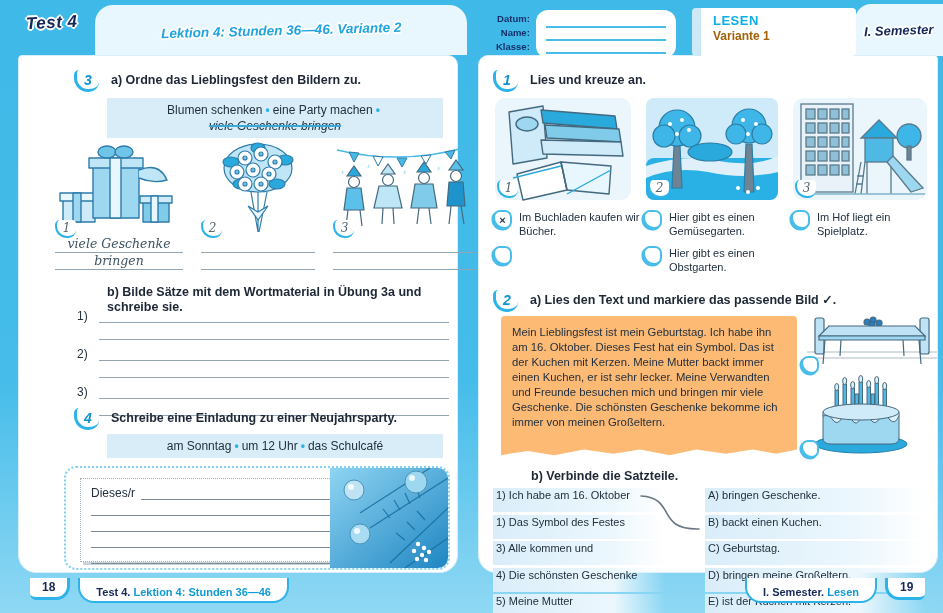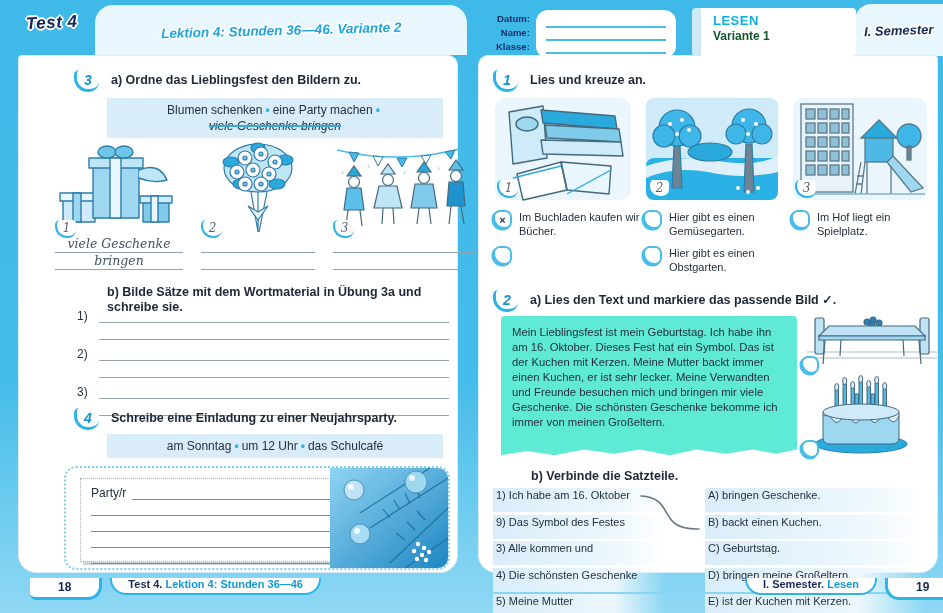--- a/index.html
+++ b/index.html
@@ -29,21 +29,21 @@
   .fields { position:absolute; left:496px; top:10px; display:flex; z-index:5; }
   .f-labels { display:flex; flex-direction:column; align-items:flex-end; gap:3px; margin-right:6px; padding-top:3px;}
   .f-labels div { font:bold 9.5px "Liberation Sans",sans-serif; color:#17306b; line-height:11px;}
   .f-box { width:140px; height:48px; background:#fff; border-radius:12px; padding:6px 10px 4px; display:flex; flex-direction:column; justify-content:space-between;}
   .f-line { height:12px; border-bottom:2px solid #49bde9; }
   .lesen-box {
     position:absolute; left:692px; top:8px; width:164px; height:48px; z-index:5;
     background:#fff; border-radius:4px; border-left:9px solid #cde9f6; padding:5px 0 0 12px;
   }
   .lesen-box .t1 { font:900 13px "Liberation Sans",sans-serif; color:#10aee8; letter-spacing:.5px;}
-  .lesen-box .t2 { font:bold 12px "Liberation Sans",sans-serif; color:#14532d; margin-top:1px;}
+  .lesen-box .t2 { font:bold 12px "Liberation Sans",sans-serif; color:#a16207; margin-top:1px;}
   .sem-tab {
     position:absolute; right:0; top:4px; width:88px; height:52px; z-index:2;
     background:#e8f6fd; border-radius:16px 0 0 0; display:flex; align-items:center; justify-content:center;
   }
   .sem-tab span {
     font:italic 900 13px "Liberation Sans",sans-serif; color:#16275a; transform:rotate(-2deg);
     text-shadow:-2px 0 0 #fff,2px 0 0 #fff,0 -2px 0 #fff,0 2px 0 #fff,-1px -1px 0 #fff,1px 1px 0 #fff,1px -1px 0 #fff,-1px 1px 0 #fff;
   }
   
   .page { position:absolute; top:55px; height:518px; background:#fff; border:1px solid #d8eefa; z-index:3; }
@@ -72,42 +72,42 @@
   .write-row { display:flex; gap:6px; align-items:flex-end; }
   .write-label { font:12px "Liberation Sans",sans-serif; color:#22303f; width:16px; flex:none;}
   
   .cb { width:19px; height:19px; background:#fff; border:2px solid #49bde9;
         border-radius:7px 7px 7px 11px; box-shadow:-1.5px 1.5px 0 #49bde9;
         display:flex; align-items:center; justify-content:center;
         font:bold 11px "Liberation Sans",sans-serif; color:#23344d; flex:none;}
   .opt { display:flex; gap:7px; align-items:flex-start; }
   .opt .txt { font:11px "Liberation Sans",sans-serif; color:#22303f; line-height:13.5px; padding-top:1px;}
   
-  .reading-box { position:absolute; background:#5eead4; border-radius:4px;
+  .reading-box { position:absolute; background:#fdba74; border-radius:4px;
         font:11.3px "Liberation Sans",sans-serif; color:#22303f; line-height:15px; padding:9px 11px 12px;
         clip-path:polygon(0 0,100% 0,100% 94%,93% 97%,85% 94%,76% 97%,66% 94%,57% 98%,47% 94%,38% 97%,28% 94%,18% 98%,9% 95%,0 98%); }
   
   .match-item { background:linear-gradient(90deg,#d9edf9 0%,#ecf7fd 70%,rgba(255,255,255,0) 100%);
         font:11px "Liberation Sans",sans-serif; color:#22303f; height:24px; line-height:15px;
         padding-left:3px; margin-bottom:2.5px; white-space:nowrap;}
   
   .inv-box { position:absolute; border:2px dotted #7fd0f2; border-radius:12px; background:#fff; overflow:hidden;}
   .inv-paper { position:absolute; left:14px; top:10px; width:270px; height:84px; background:#fff;
         border:1.5px dotted #9fb3bd; box-shadow:3px 3px 0 #c9d3da; padding:6px 10px 0; }
   .inv-row { display:flex; align-items:flex-end; height:15px; margin-bottom:1px;}
   .inv-row .sal { font:12px "Liberation Sans",sans-serif; color:#22303f; margin-right:6px;}
   .inv-line { flex:1; border-bottom:1.2px solid #7c8b96; height:14px;}
   .inv-art { position:absolute; right:0; top:0; bottom:0; width:118px; }
   
   .footer { position:absolute; top:578px; display:flex; align-items:flex-start; gap:8px; z-index:4;}
   .pg-num { background:#fff; border-bottom:3px solid #2db3e8; border-right:3px solid #2db3e8;
-        border-radius:0 0 14px 6px; padding:2px 28px 3px; font:bold 12px "Liberation Sans",sans-serif; color:#16275a;}
+        border-radius:0 0 14px 6px; padding:2px 12px 3px; font:bold 12px "Liberation Sans",sans-serif; color:#16275a;}
   .pg-num.alt { border-right:none; border-left:3px solid #2db3e8; border-radius:0 0 6px 14px;}
   .f-pill { background:#fff; border:2.5px solid #2db3e8; border-top:none; border-radius:0 0 16px 16px;
-        padding:0 16px 3px; font:bold 11px "Liberation Sans",sans-serif; white-space:nowrap;}
+        padding:8px 16px 3px; font:bold 11px "Liberation Sans",sans-serif; white-space:nowrap;}
   .f-pill .d { color:#16275a;} .f-pill .b { color:#0f9ad6;}
   svg { display:block; }
 </style>
 </head>
 <body>
 
 <div class="test-badge">Test 4</div>
 <div class="lesson-tab">
   <span>Lektion 4: Stunden 36—46. Variante 2</span>
 </div>
@@ -286,21 +286,21 @@
     <div class="ex-title">Schreibe eine Einladung zu einer Neujahrsparty.</div>
   </div>
 
   <div class="wordbox" style="left:88px;top:378px;width:336px;">
     <span>am Sonntag</span><span class="wsep">•</span><span>um 12 Uhr</span><span class="wsep">•</span><span>das Schulcafé</span>
   </div>
 
   <div class="inv-box" style="left:45px;top:410px;width:386px;height:104px;">
     <div class="inv-paper">
       <div class="inv-row">
-          <span class="sal">Party/r</span>
+          <span class="sal">Dieses/r</span>
           <div class="inv-line"></div>
         </div>
       <div class="inv-row">
           <div class="inv-line"></div>
         </div>
       <div class="inv-row">
           <div class="inv-line"></div>
         </div>
       <div class="inv-row">
           <div class="inv-line"></div>
@@ -521,21 +521,21 @@
       </g>
     </svg>
     <div class="cb" style="position:absolute;left:-8px;bottom:-4px;width:18px;height:18px;"></div>
   </div>
 
   <div class="ex-title" style="position:absolute;left:52px;top:410px;">b) Verbinde die Satzteile.</div>
 
   <div style="position:absolute;left:14px;top:432px;display:flex;gap:40px;">
     <div style="width:172px;">
       <div class="match-item">1) Ich habe am 16. Oktober</div>
-      <div class="match-item">9) Das Symbol des Festes</div>
+      <div class="match-item">1) Das Symbol des Festes</div>
       <div class="match-item">3) Alle kommen und</div>
       <div class="match-item">4) Die schönsten Geschenke</div>
       <div class="match-item">5) Meine Mutter</div>
     </div>
     <div style="width:220px;">
       <div class="match-item">A) bringen Geschenke.</div>
       <div class="match-item">B) backt einen Kuchen.</div>
       <div class="match-item">C) Geburtstag.</div>
       <div class="match-item">D) bringen meine Großeltern.</div>
       <div class="match-item">E) ist der Kuchen mit Kerzen.</div>

